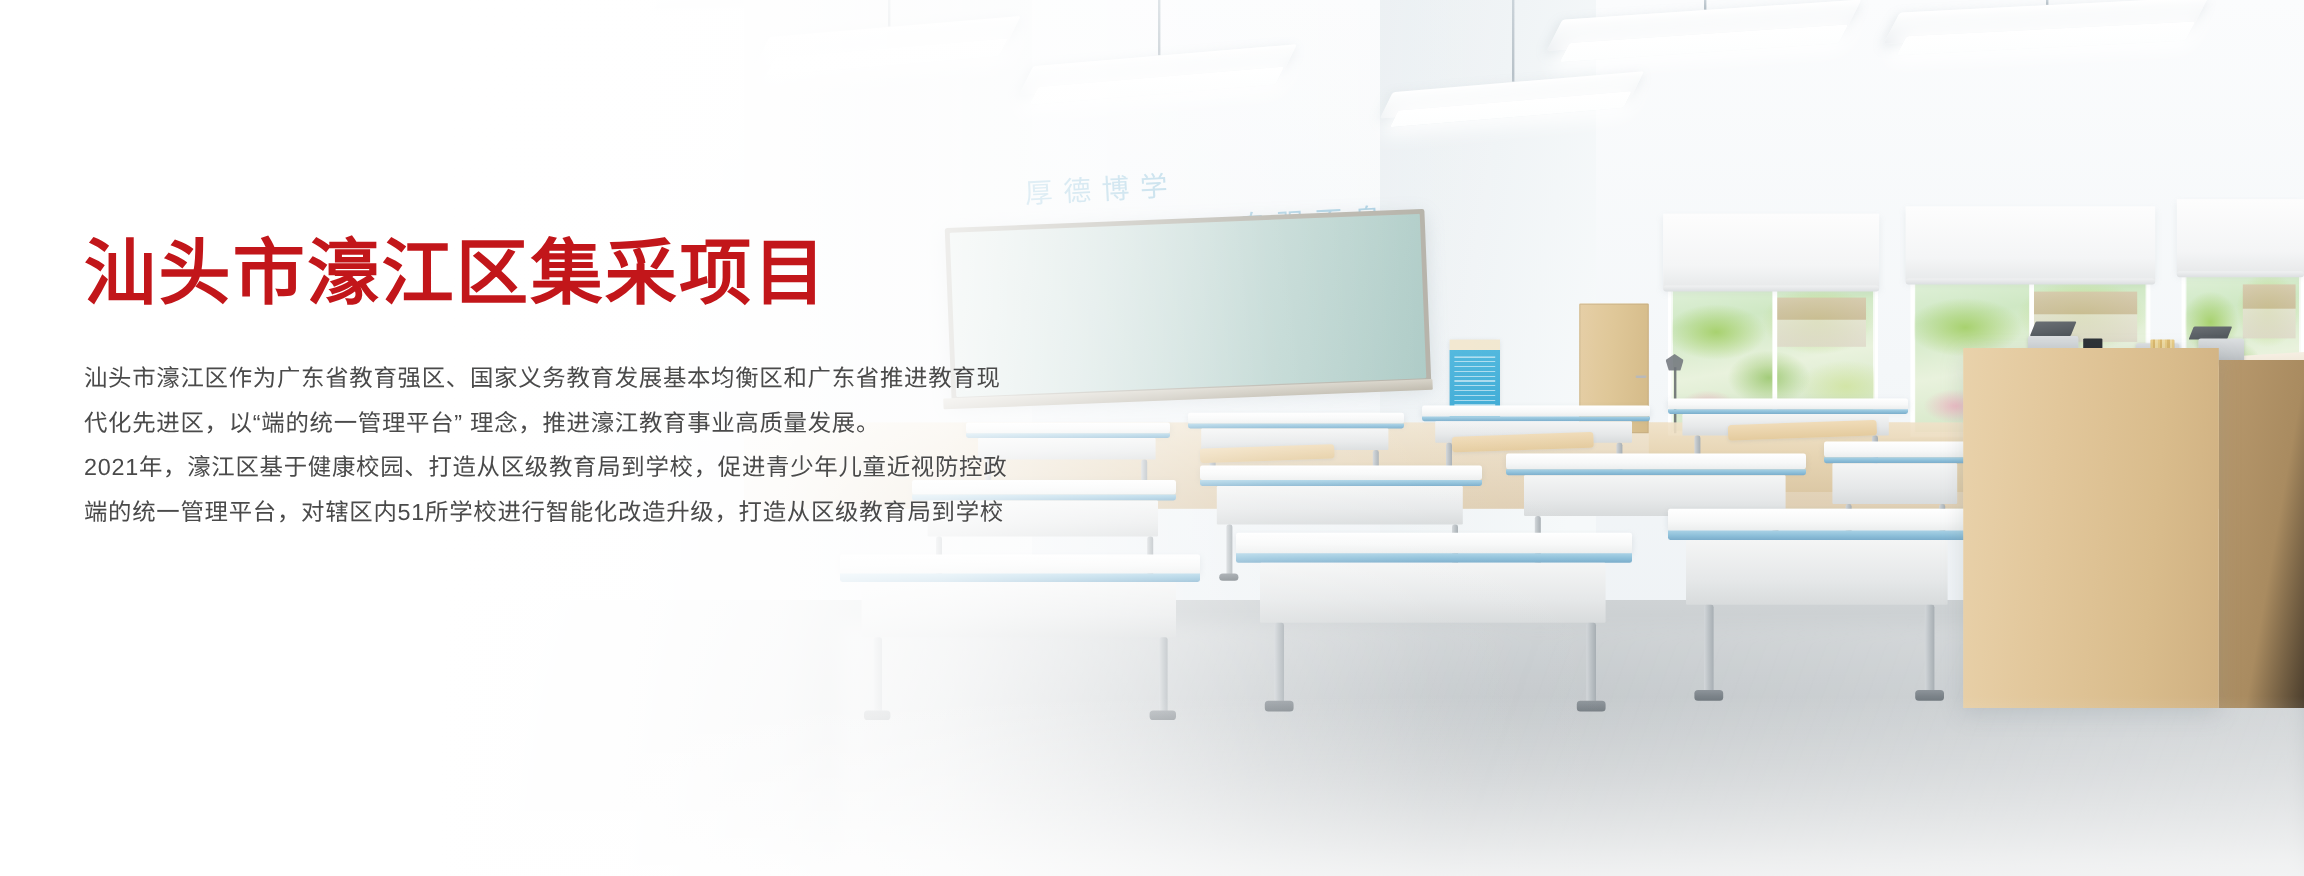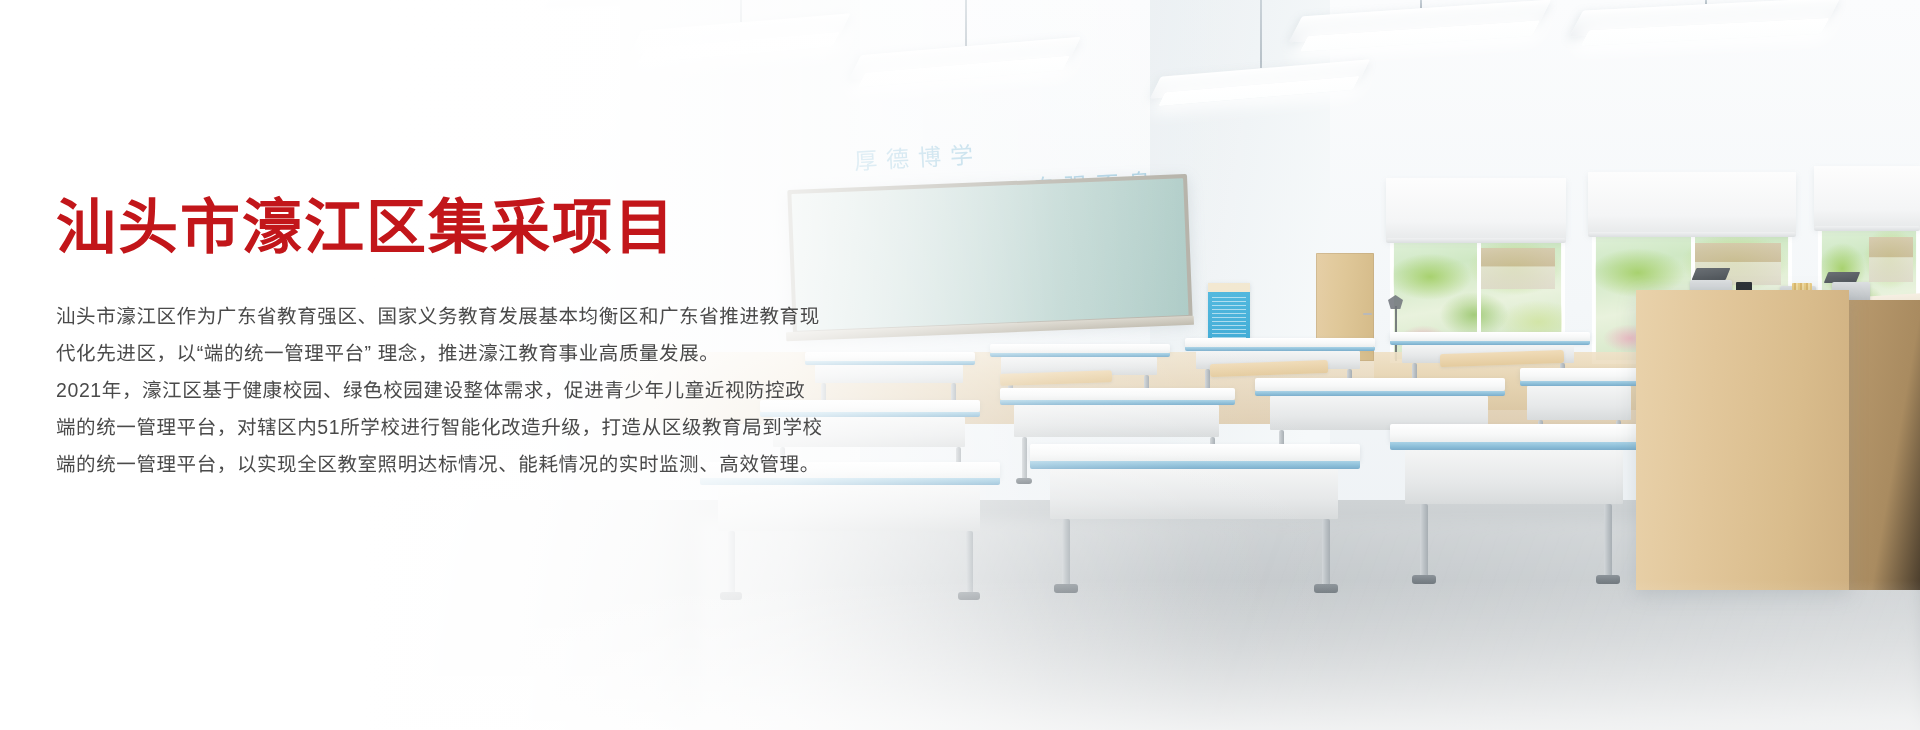--- a/index.html
+++ b/index.html
@@ -300,21 +300,21 @@
     pointer-events:none;
   }
   .fade-bottom {
     position:absolute; left:0; right:0; bottom:0; height:150px;
     background:linear-gradient(180deg,rgba(255,255,255,0),rgba(255,255,255,.55) 70%,rgba(255,255,255,.8));
     pointer-events:none;
   }
 
   
   .content {
-    position:absolute; left:56px; top:196px; width:980px;
+    position:absolute; left:70px; top:196px; width:980px;
     z-index:10;
   }
   .title {
     color:#c2161a;
     font-size:60px;
     line-height:1.06;
     font-weight:bold;
     letter-spacing:2px;
     white-space:nowrap;
     margin-bottom:38px;
@@ -540,19 +540,18 @@
     <div class="fade"></div>
     <div class="fade-bottom"></div>
   </div>
 
   <div class="content">
     <h1 class="title">汕头市濠江区集采项目</h1>
 
     <div class="body-text">
       <div class="body-line">汕头市濠江区作为广东省教育强区、国家义务教育发展基本均衡区和广东省推进教育现</div>
       <div class="body-line">代化先进区，以“端的统一管理平台” 理念，推进濠江教育事业高质量发展。</div>
-      <div class="body-line">2021年，濠江区基于健康校园、绿色校园建设整体需求，促进青少年儿童近视防控政</div>
+      <div class="body-line">2021年，濠江区基于健康校园、打造从区级教育局到学校，促进青少年儿童近视防控政</div>
       <div class="body-line">端的统一管理平台，对辖区内51所学校进行智能化改造升级，打造从区级教育局到学校</div>
-      <div class="body-line">端的统一管理平台，以实现全区教室照明达标情况、能耗情况的实时监测、高效管理。</div>
     </div>
   </div>
 
 </div>
 
 </body></html>

